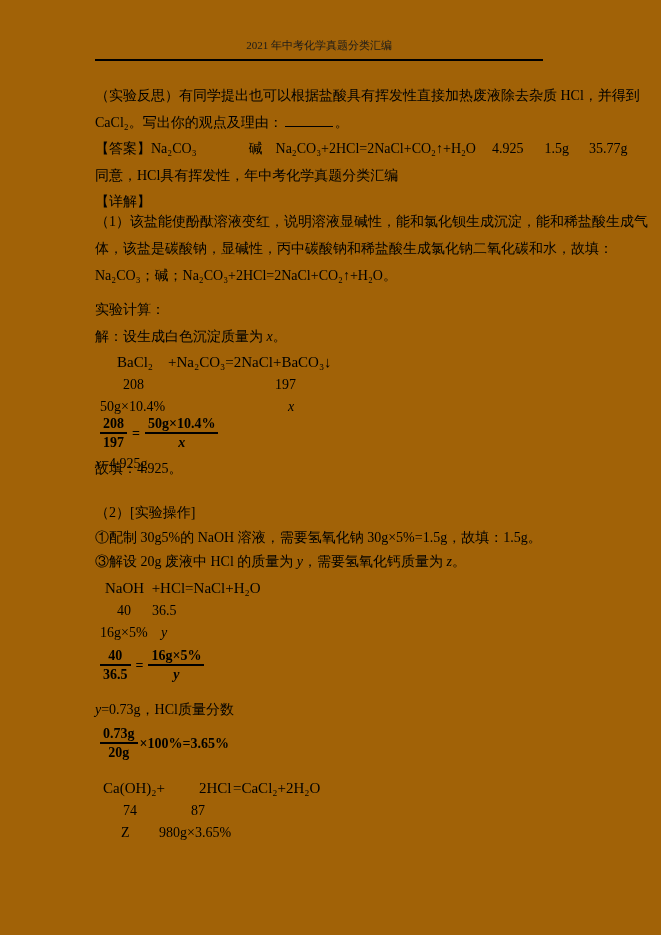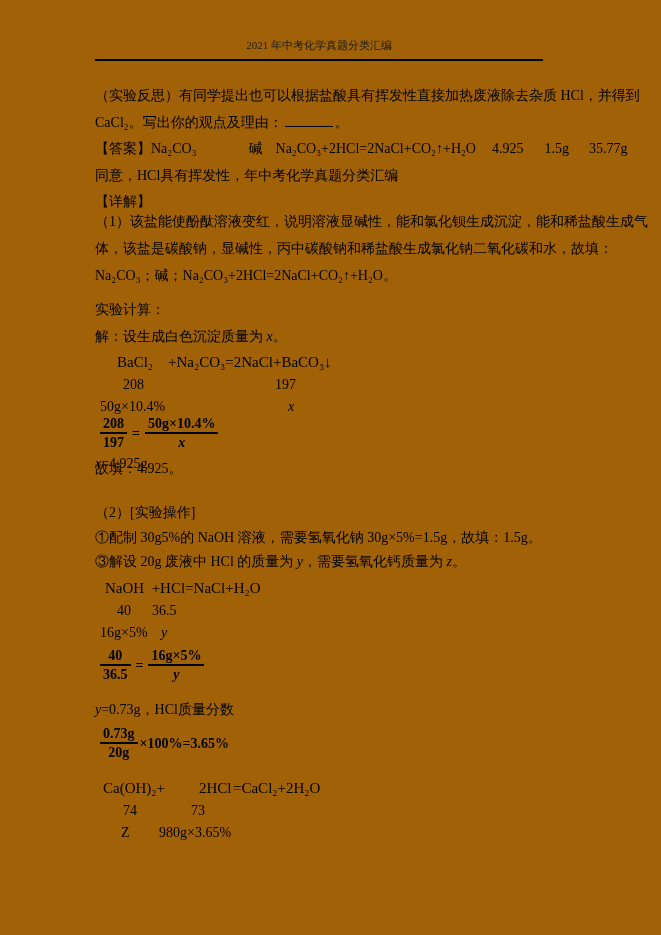--- a/index.html
+++ b/index.html
@@ -140,21 +140,21 @@
   </div>
 
   <div class="b eqwrap" style="top:776px;">
     <div class="frow">
         <span style="left:8px;">Ca(OH)₂+</span>
         <span style="left:88px;margin-left:16px;">2HCl</span>
         <span style="left:138px;">=CaCl₂+2H₂O</span>
       </div>
     <div class="mrow">
         <span style="left:28px;">74</span>
-        <span style="left:96px;">73</span>
+        <span style="left:96px;">87</span>
       </div>
     <div class="mrow">
         <span style="left:26px;">Z</span>
         <span style="left:64px;">980g×3.65%</span>
       </div>
   </div>
 
 </div>
 
 </body></html>

